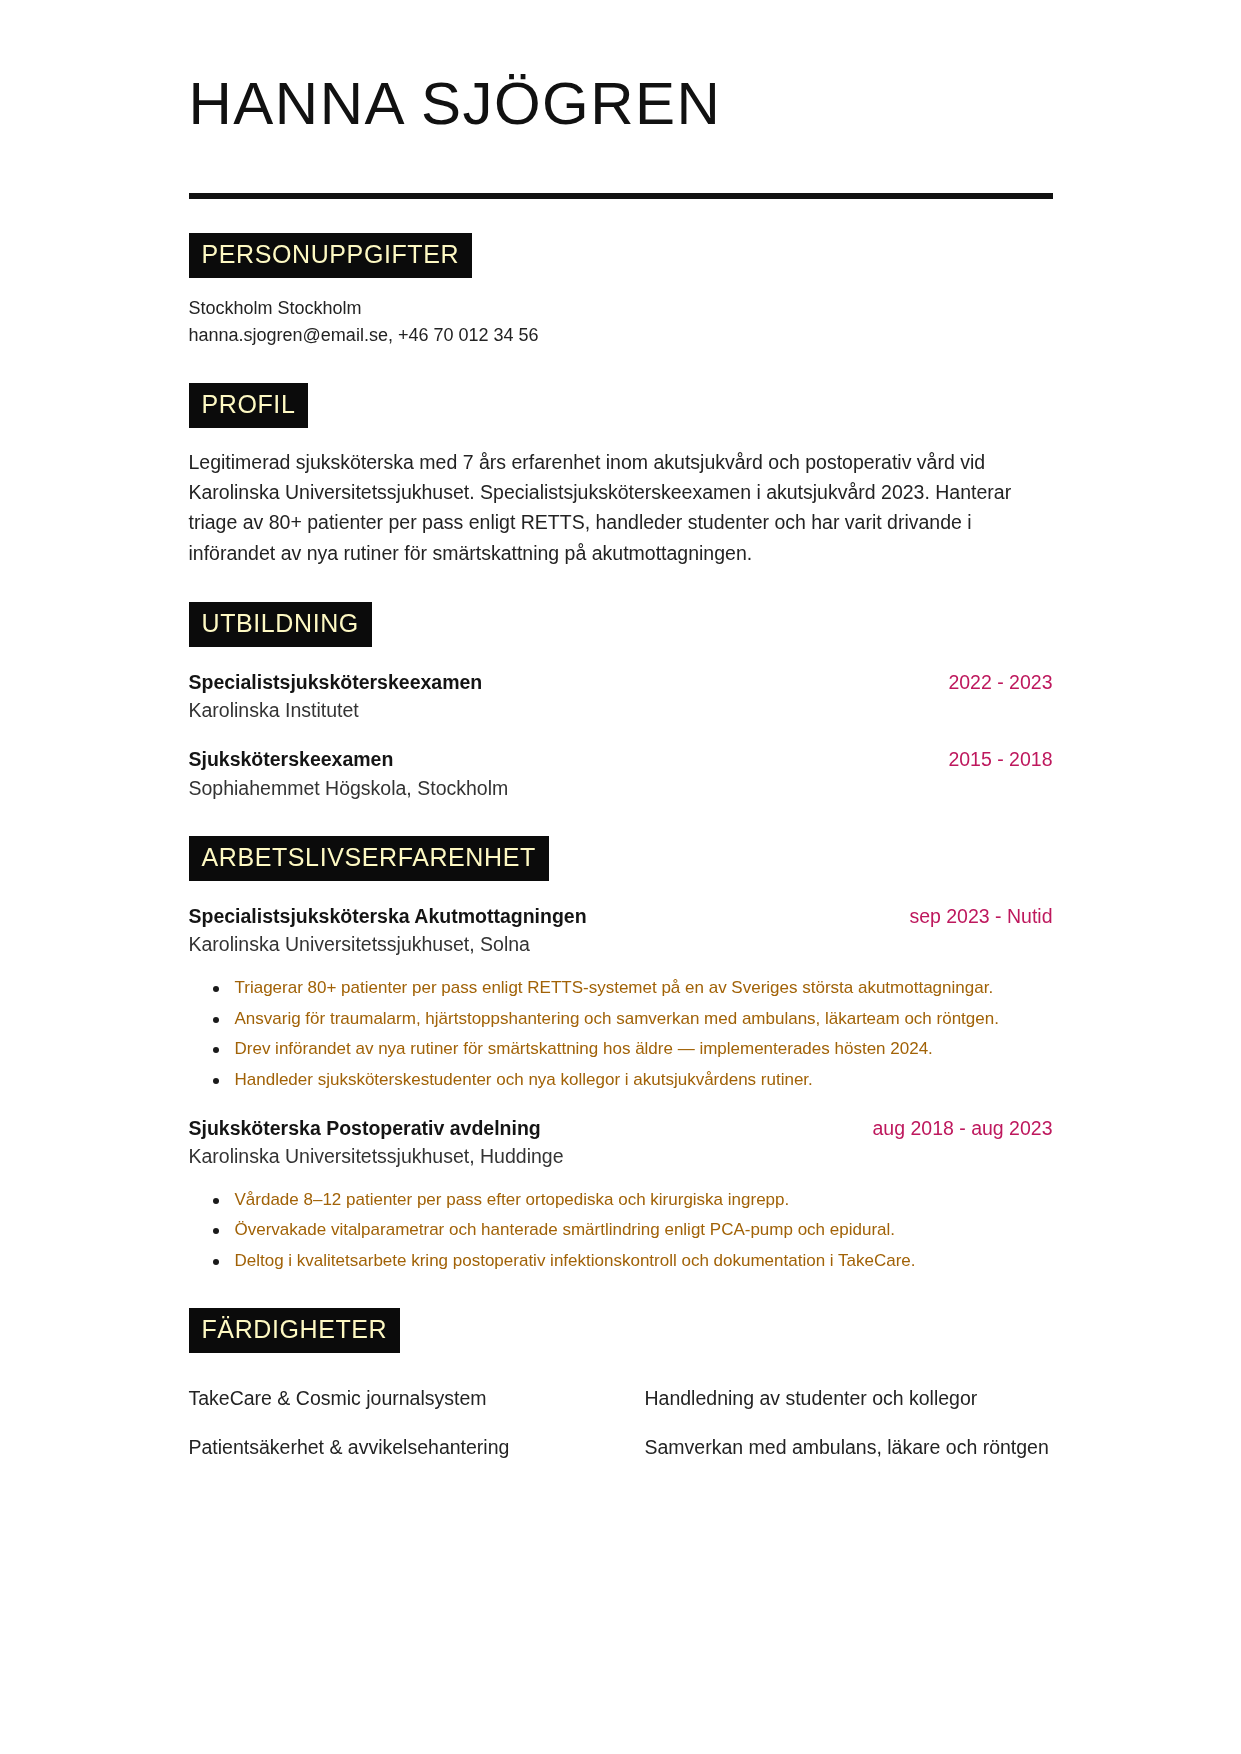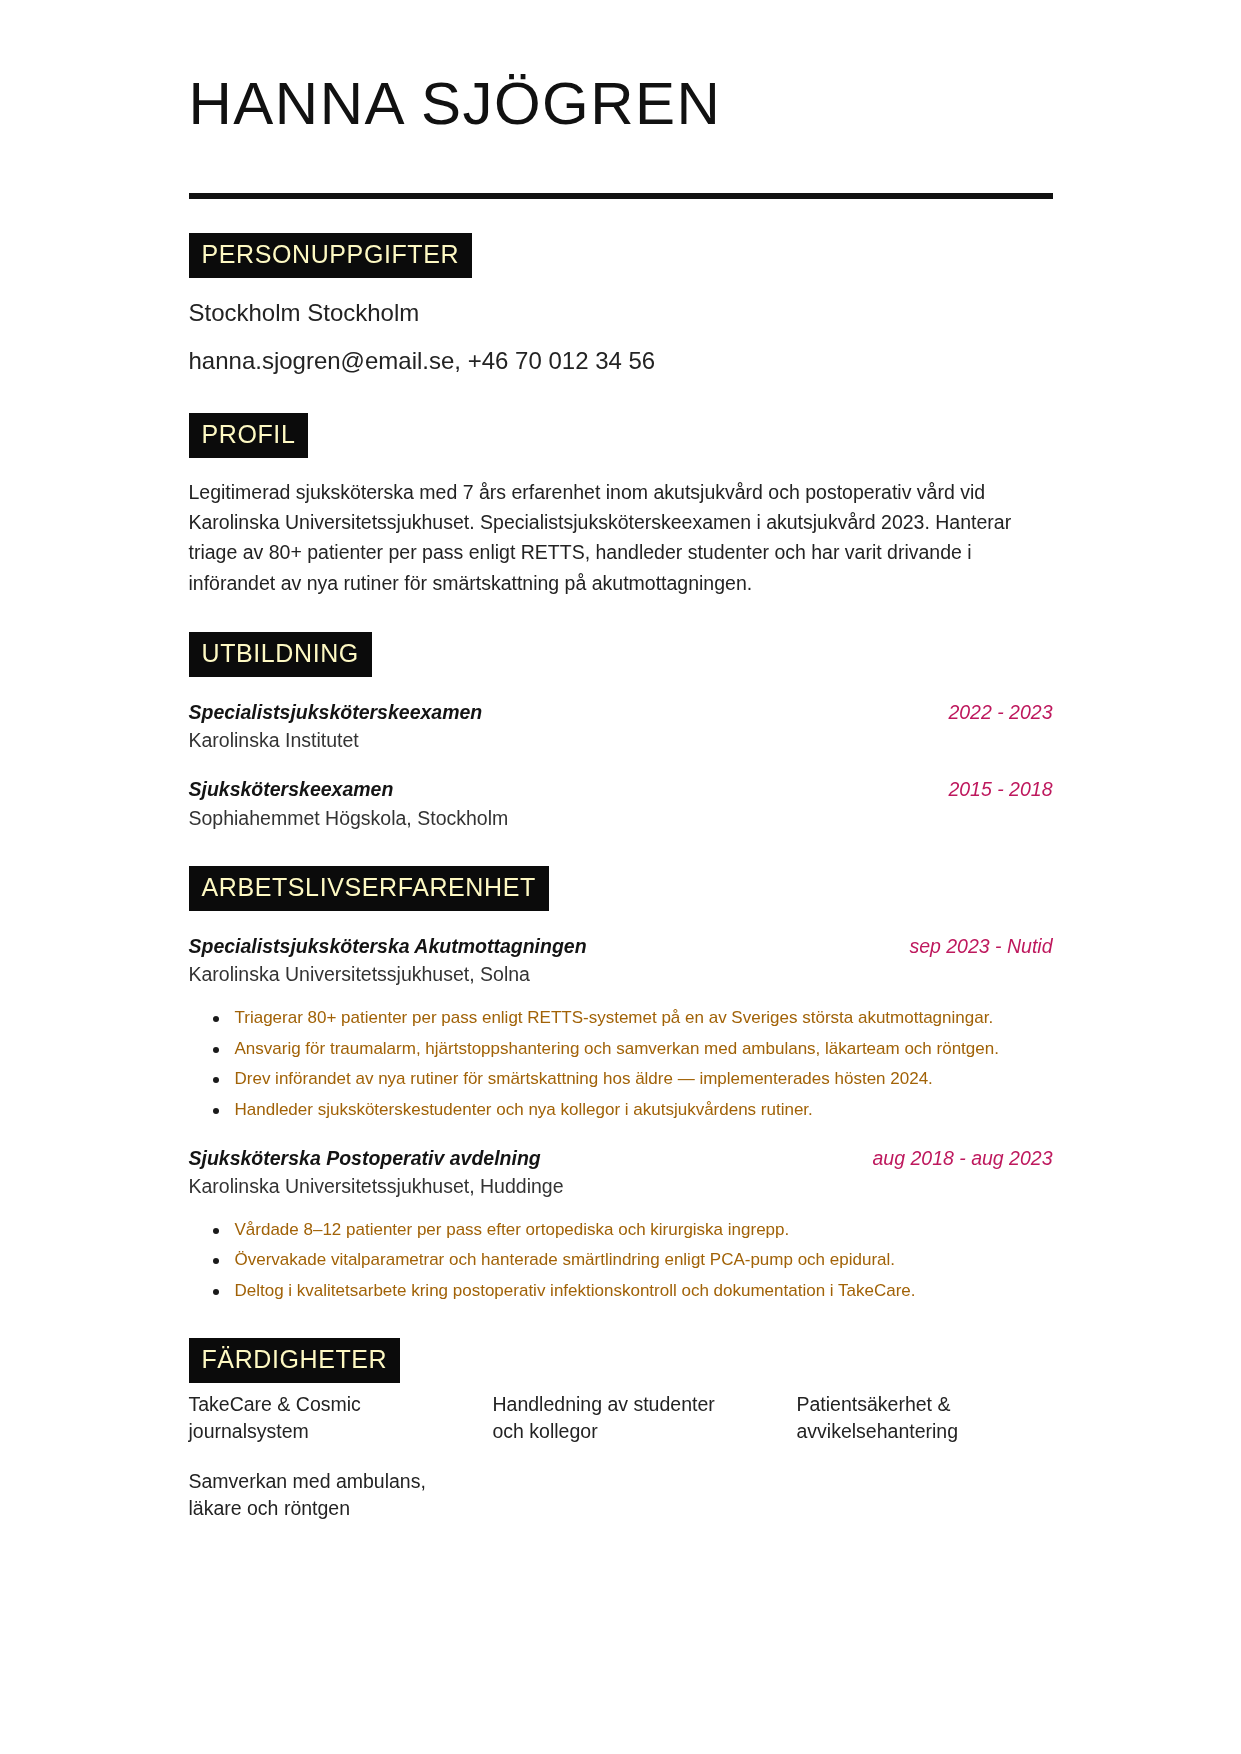--- a/index.html
+++ b/index.html
@@ -56,43 +56,41 @@
     font-weight: 400;
     letter-spacing: 0.6px;
     line-height: 1;
     padding: 9px 13px 11px 13px;
     white-space: nowrap;
   }
   .contact-lines {
     margin-top: 17px;
   }
   .contact-line {
-    font-size: 24px;
+    font-size: 18px;
     line-height: 1.5;
     color: #232323;
-    margin-top: 12px;
   }
   .profile-text {
     margin-top: 19px;
     font-size: 19.5px;
     line-height: 1.55;
     color: #232323;
     max-width: 1010px;
   }
 
   
   .entry {
     margin-top: 22px;
   }
   .entry-head {
     display: flex;
     align-items: baseline;
     justify-content: space-between;
     gap: 24px;
-    font-style: italic;
   }
   .entry-title {
     font-size: 19.5px;
     font-weight: 700;
     color: #141414;
     line-height: 1.35;
   }
   .entry-date {
     font-size: 19.5px;
     font-weight: 400;
@@ -131,23 +129,23 @@
     left: 6px;
     top: 11px;
     width: 6px;
     height: 6px;
     border-radius: 50%;
     background: #1a1a1a;
   }
 
   
   .skills-grid {
-    margin-top: 8px;
+    margin-top: 32px;
     display: grid;
-    grid-template-columns: 1fr 1fr 1fr;
+    grid-template-columns: 1fr 1fr;
     column-gap: 48px;
     row-gap: 22px;
     max-width: 1010px;
   }
   .skill-item {
     font-size: 19.5px;
     line-height: 1.4;
     color: #232323;
   }
 </style>

